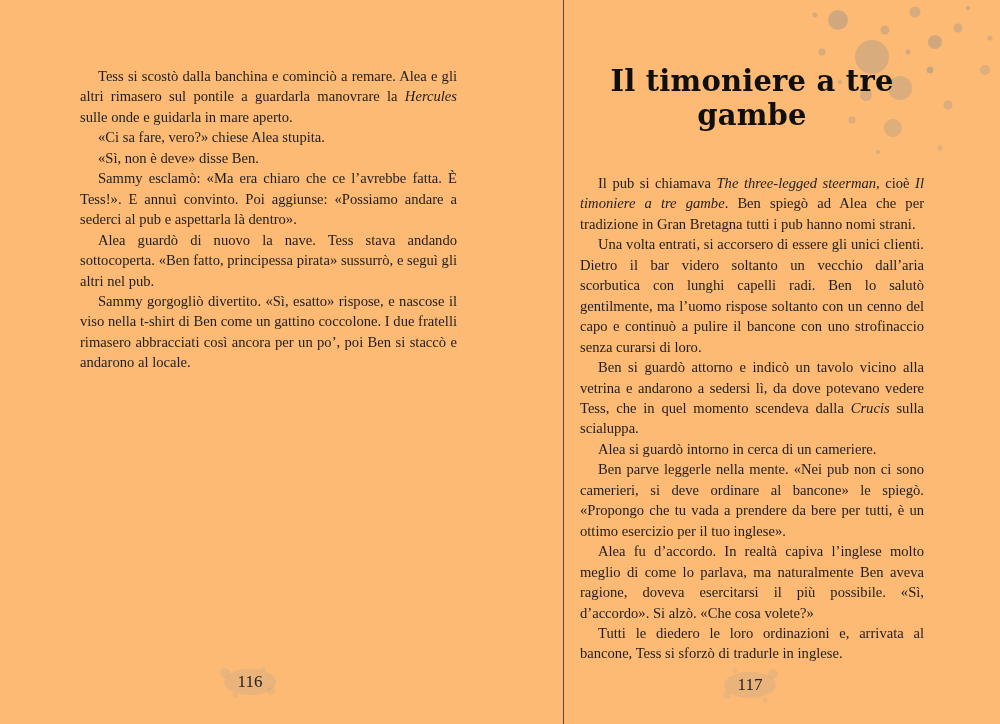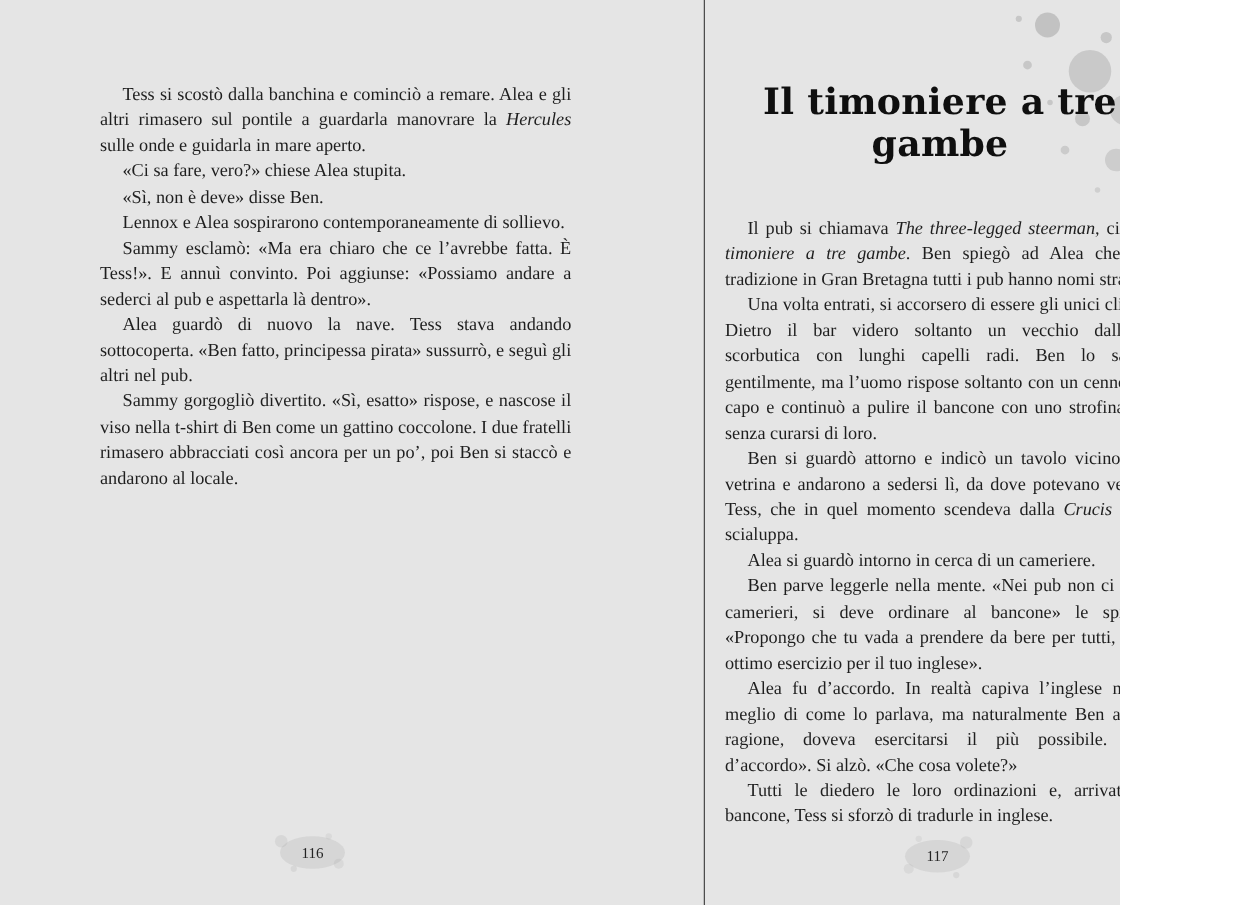--- a/index.html
+++ b/index.html
@@ -1,22 +1,22 @@
 <!DOCTYPE html>
 <html><head>
 <meta charset="utf-8">
 <style>
   html, body { margin: 0; padding: 0; }
   body { width: 1000px; height: 724px; background: #ffffff; }
 
   .spread {
     position: relative;
-    width: 896px;
+    width: 1000px;
     height: 724px;
-    background: #e5e5e5;
+    background: #fdba74;
     overflow: hidden;
     font-family: "Liberation Serif", "DejaVu Serif", serif;
     color: #1e1e1e;
   }
 
   .spine {
     position: absolute;
     left: 563px; top: 0;
     width: 1px; height: 724px;
     background: #4d4d4d;
@@ -44,21 +44,21 @@
     font-weight: 700;
     font-size: 29px;
     letter-spacing: 0.2px;
     color: #0f0f0f;
   }
 
   .folio {
     position: absolute;
     width: 90px; height: 46px;
     display: flex; align-items: center; justify-content: center;
-    font-size: 12px;
+    font-size: 17px;
     color: #232323;
   }
   .folio-left  { left: 205px; top: 659px; }
   .folio-right { left: 705px; top: 662px; }
   .folio .num { position: relative; z-index: 2; }
   .folio svg  { position: absolute; left: 0; top: 0; z-index: 1; }
 
   .splatter {
     position: absolute;
     left: 790px; top: 0;
@@ -96,21 +96,20 @@
     </g>
   </svg>
 
   <div class="spine"></div>
 
   <section>
     <div class="textblock left-text">
         <p><span>Tess si scostò dalla banchina e cominciò a remare. Alea e gli altri rimasero sul pontile a guardarla manovrare la </span><span class="it">Hercules</span><span> sulle onde e guidarla in mare aperto.</span></p>
         <p><span>«Ci sa fare, vero?» chiese Alea stupita.</span></p>
         <p><span>«Sì, non è deve» disse Ben.</span></p>
-        <p><span>Lennox e Alea sospirarono contemporaneamente di sollievo.</span></p>
         <p><span>Sammy esclamò: «Ma era chiaro che ce l’avrebbe fatta. È Tess!». E annuì convinto. Poi aggiunse: «Possiamo andare a sederci al pub e aspettarla là dentro».</span></p>
         <p><span>Alea guardò di nuovo la nave. Tess stava andando sottocoperta. «Ben fatto, principessa pirata» sussurrò, e seguì gli altri nel pub.</span></p>
         <p><span>Sammy gorgogliò divertito. «Sì, esatto» rispose, e nascose il viso nella t-shirt di Ben come un gattino coccolone. I due fratelli rimasero abbracciati così ancora per un po’, poi Ben si staccò e andarono al locale.</span></p>
       </div>
 
     <div class="folio folio-left">
       <svg viewBox="0 0 90 46" width="90" height="46" aria-hidden="true">
         <g fill="#9a9a9a">
           <ellipse cx="45" cy="23" rx="26" ry="13" opacity="0.20"></ellipse>
           <circle cx="20" cy="14" r="5" opacity="0.18"></circle>

